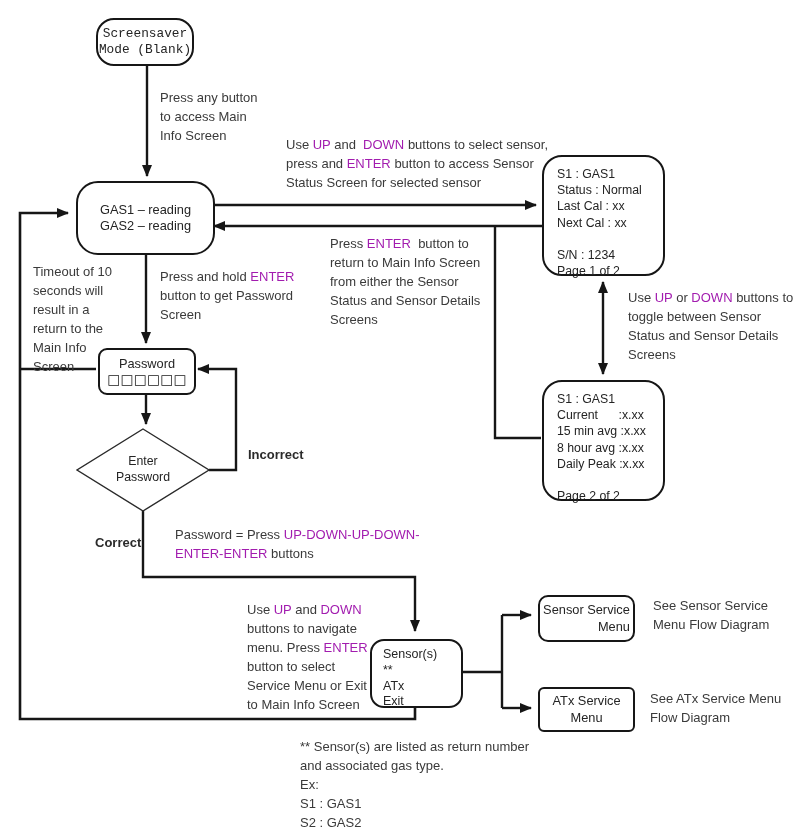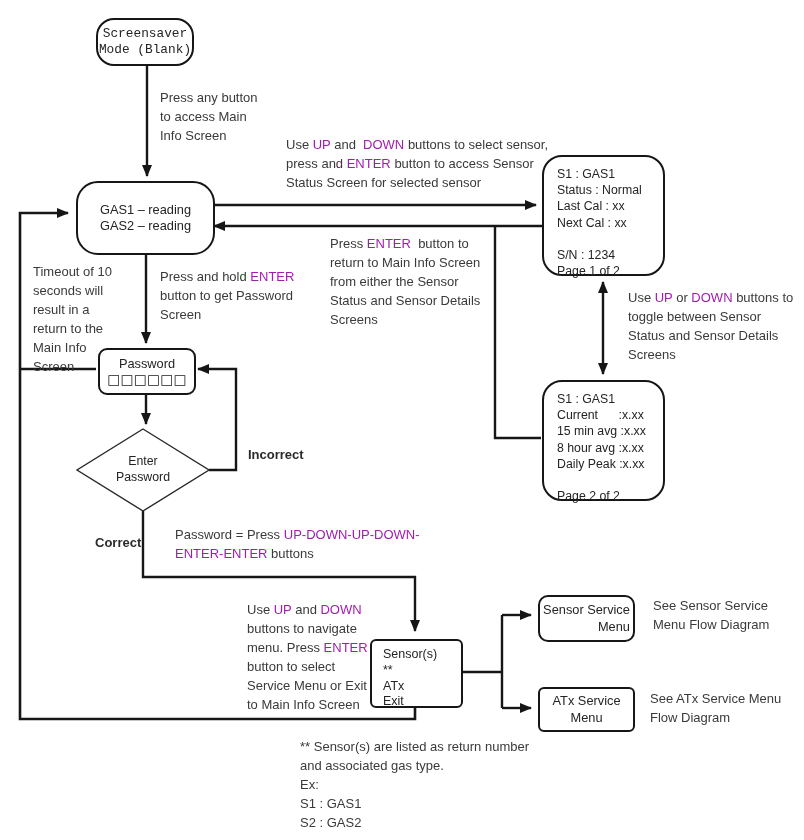--- a/index.html
+++ b/index.html
@@ -10,21 +10,21 @@
        align-items:center;justify-content:center;text-align:center;
        white-space:pre-wrap;font-size:12.8px;line-height:16.5px;color:#242424;}
   .screenbox{position:absolute;background:#fff;border:2.7px solid #161616;border-radius:20px;
        white-space:pre;font-size:12.3px;line-height:16.2px;color:#242424;
        padding:9px 0 0 13px;box-sizing:border-box;text-align:left;}
   .label{position:absolute;white-space:pre-wrap;font-size:13px;line-height:19px;color:#3a3a3a;}
   .bold{font-weight:bold;color:#2b2b2b;}
   .blue{color:#a21caf;}
   .pwd-squares{display:block;font-family:"DejaVu Sans",sans-serif;font-size:13.5px;
        letter-spacing:0.5px;line-height:15px;color:#161616;}
-  .menu-list{position:absolute;background:#fff;border:2.7px solid #161616;border-radius:6px;
+  .menu-list{position:absolute;background:#fff;border:2.7px solid #161616;border-radius:14px;
        white-space:pre;font-size:12.5px;line-height:15.8px;color:#242424;
        padding:6px 0 0 11px;box-sizing:border-box;text-align:left;}
   .decision-label{position:absolute;text-align:center;white-space:pre-wrap;
        font-size:12.3px;line-height:16px;color:#242424;}
 </style>
 </head>
 <body>
 
 <div class="canvas">
 

